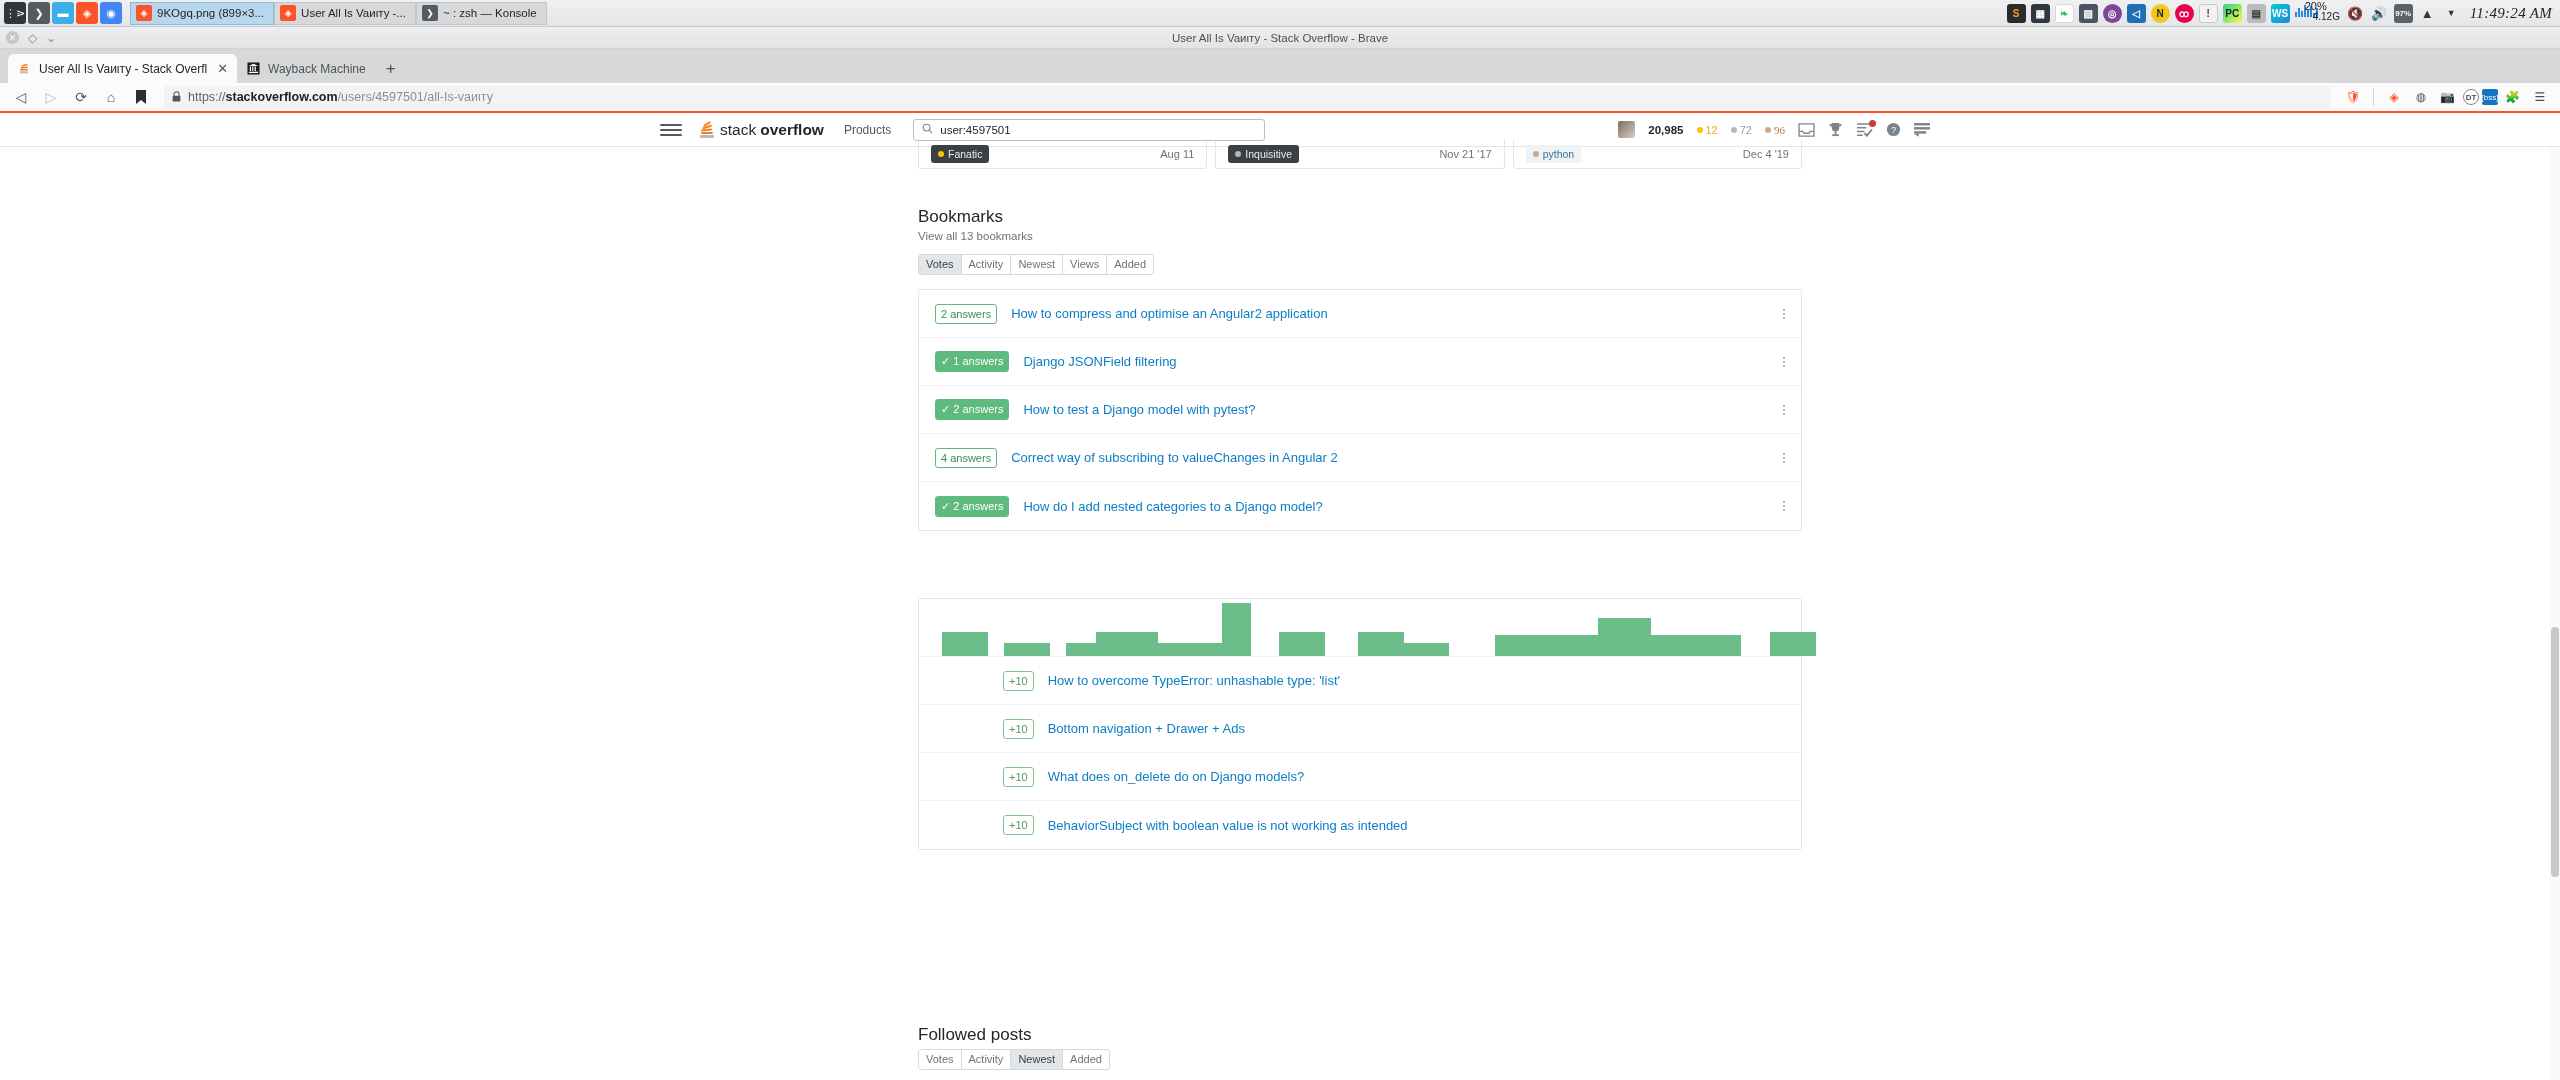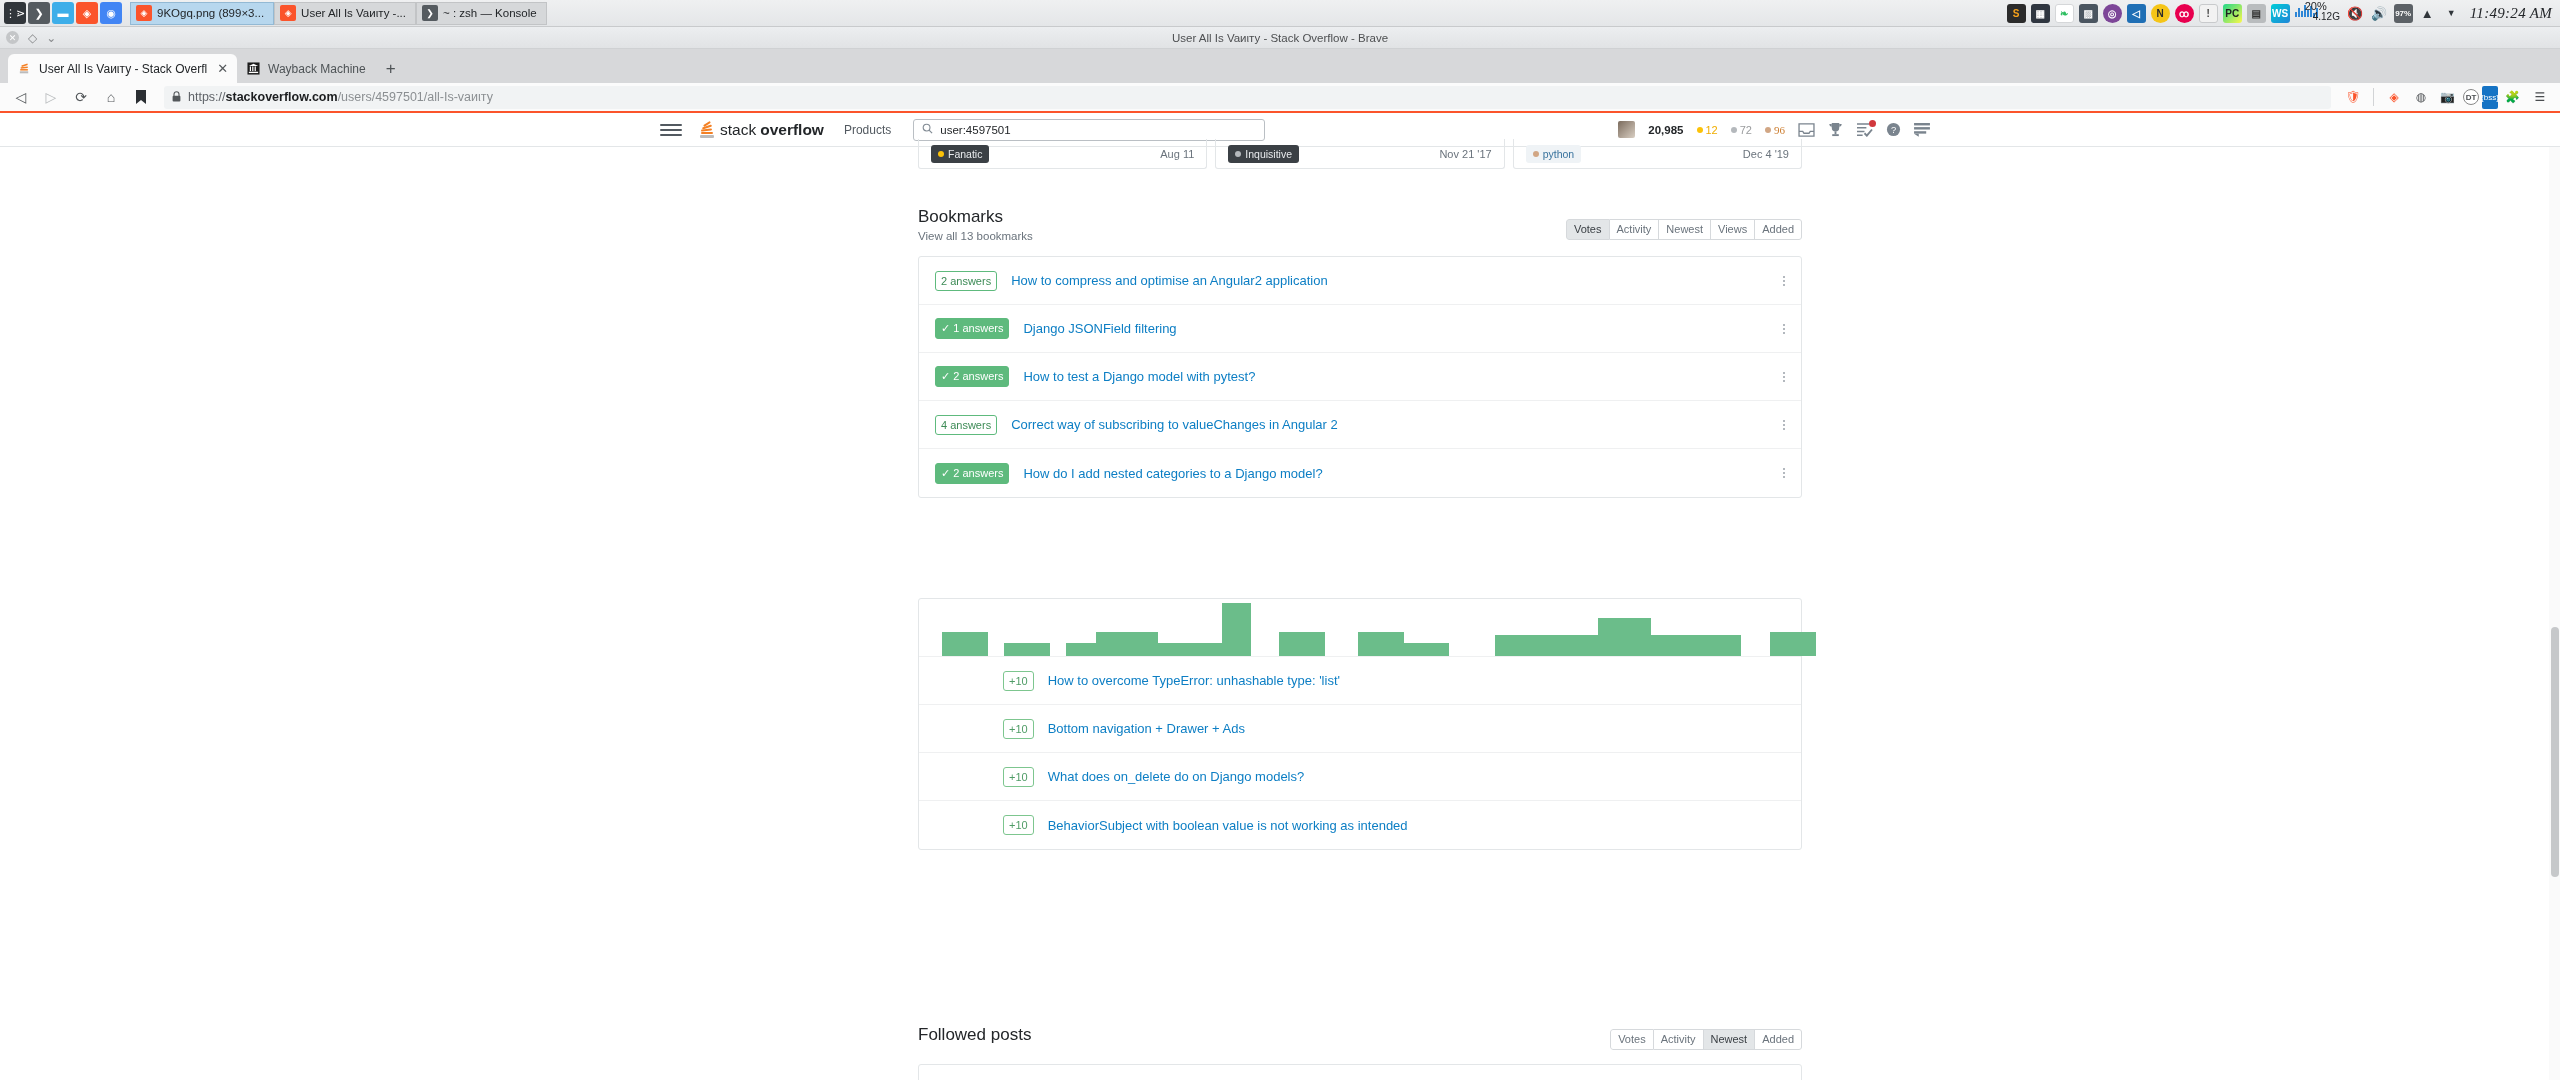--- a/index.html
+++ b/index.html
@@ -126,21 +126,21 @@
   .g-txt { color: #f0ad00; } .s-txt { color: #9a9c9e; } .b-txt { color: #cd7f32; font-family: Liberation Serif, serif; }
   .so-ico { color: #7a848e; display: flex; align-items: center; position: relative; }
   .so-ico .red { position: absolute; top: -2px; right: -3px; width: 7px; height: 7px;
                  border-radius: 50%; background: #d1383d; }
 
   #content { position: relative; background: #fff; height: 933px; }
   .card-col { position: absolute; left: 918px; width: 884px; }
 
   .sec-title { font-size: 17px; color: #232629; font-weight: normal; }
   .sec-sub { font-size: 11.5px; color: #6a737c; margin-top: 3px; }
-  .sec-head { display: flex; align-items: flex-start; justify-content: space-between; }
+  .sec-head { display: flex; align-items: flex-start; justify-content: space-between; flex-direction: column; }
 
   .tabset { display: flex; border-radius: 3px; overflow: hidden; }
   .tabset .t {
     font-size: 11px; color: #6a737c; padding: 3px 7px 4px;
     border: 1px solid #d6d9dc; border-left: none; background: #fff;
   }
   .tabset .t:first-child { border-left: 1px solid #d6d9dc; border-radius: 3px 0 0 3px; }
   .tabset .t:last-child { border-radius: 0 3px 3px 0; }
   .tabset .t.sel { background: #e3e6e8; color: #3b4045; }
 
@@ -304,21 +304,21 @@
       </span>
       <span><span class="scheme">https://</span><b>stackoverflow.com</b><span>/users/4597501/all-Is-vaиιту</span></span>
     </div>
     <div class="tb-right">
       <span class="ext-ico" style="color:#fb542b;">🛡</span>
       <span class="sep"></span>
       <span class="ext-ico" style="color:#fb542b;">◈</span>
       <span class="ext-ico">◍</span>
       <span class="ext-ico">📷</span>
       <span class="ext-ico" style="font-size:8px;font-weight:bold;background:#fff;border:1px solid #888;border-radius:50%;width:16px;height:16px;">DT</span>
-      <span class="ext-ico" style="background:#1573c4;color:#fff;font-size:8px;width:16px;height:23px;border-radius:2px;">{bss}</span>
+      <span class="ext-ico" style="background:#1573c4;color:#fff;font-size:8px;width:16px;height:16px;border-radius:2px;">{bss}</span>
       <span class="ext-ico">🧩</span>
       <span class="ext-ico">☰</span>
     </div>
   </div>
 
   <div id="page">
 
     <div id="so-header">
       <div class="so-inner">
         <div class="so-ham">

